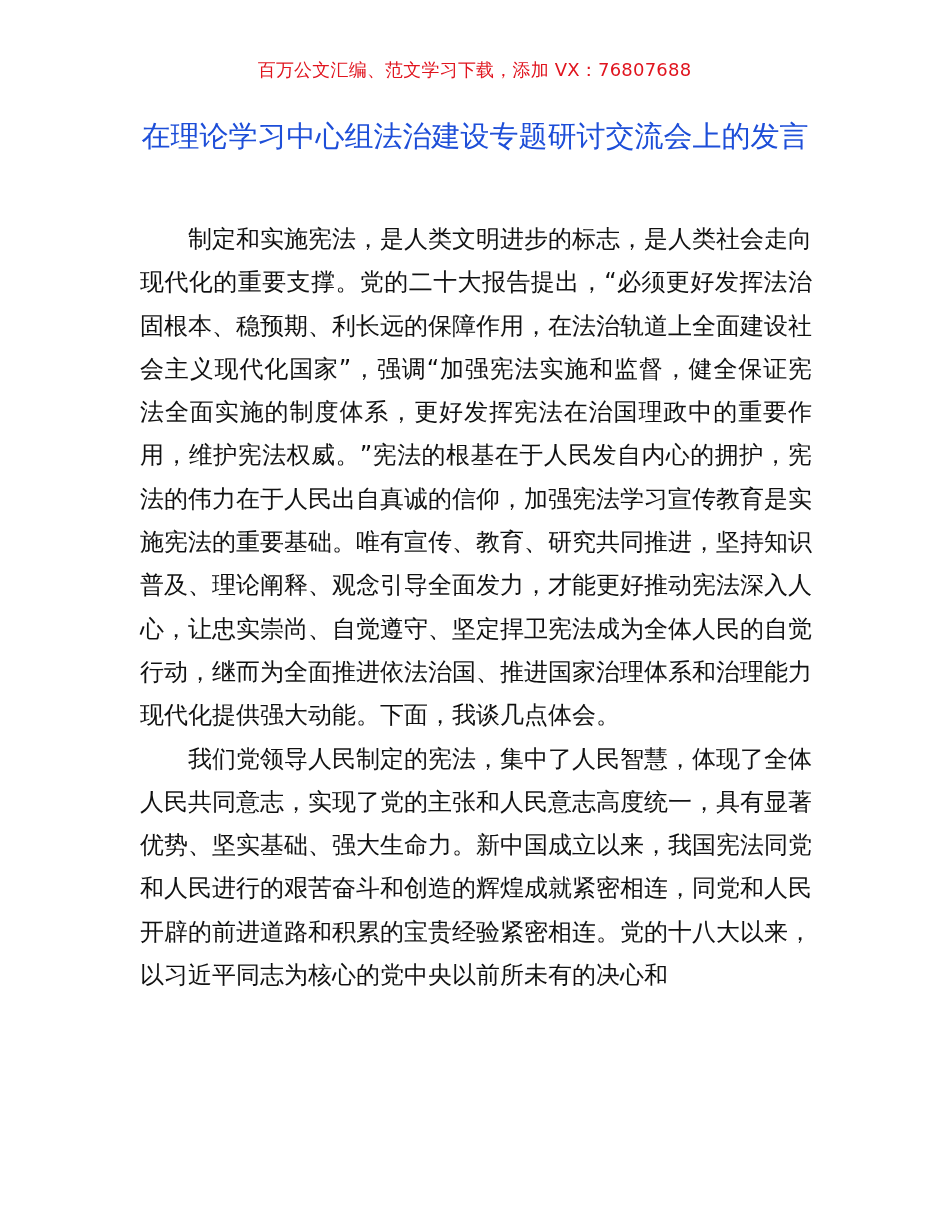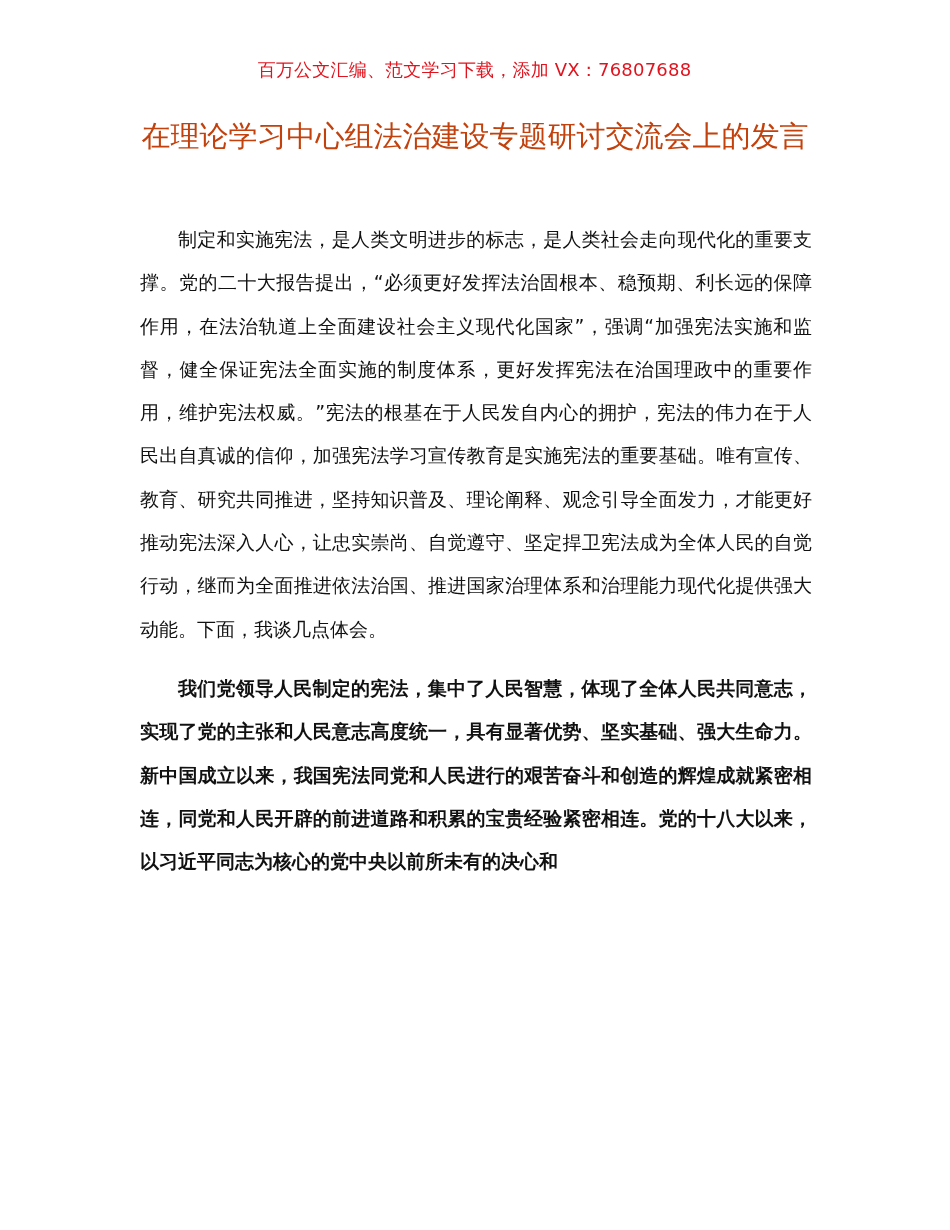--- a/index.html
+++ b/index.html
@@ -27,41 +27,40 @@
       letter-spacing: 0.2px;
     }
     .doc-title {
       position: absolute;
       top: 114px;
       left: 140px;
       width: 670px;
       text-align: center;
       font-size: 29px;
       line-height: 44px;
-      color: #c2410c;
+      color: #1d4ed8;
       margin: 0;
       font-weight: normal;
     }
     .doc-body {
       position: absolute;
       top: 218px;
       left: 140px;
       width: 672px;
     }
     .para {
       margin: 0;
-      font-size: 19px;
+      font-size: 24px;
       line-height: 43.3px;
       text-indent: 2em;
       text-align: justify;
       word-break: break-all;
     }
     .para + .para {
-      margin-top: 16px;
-      font-weight: bold;
+      margin-top: 0;
     }
     .greeting {
       margin: 0 0 10px 0;
       font-size: 22.4px;
       line-height: 43.3px;
       text-indent: 2em;
     }
   </style>
 </head>
 <body>

